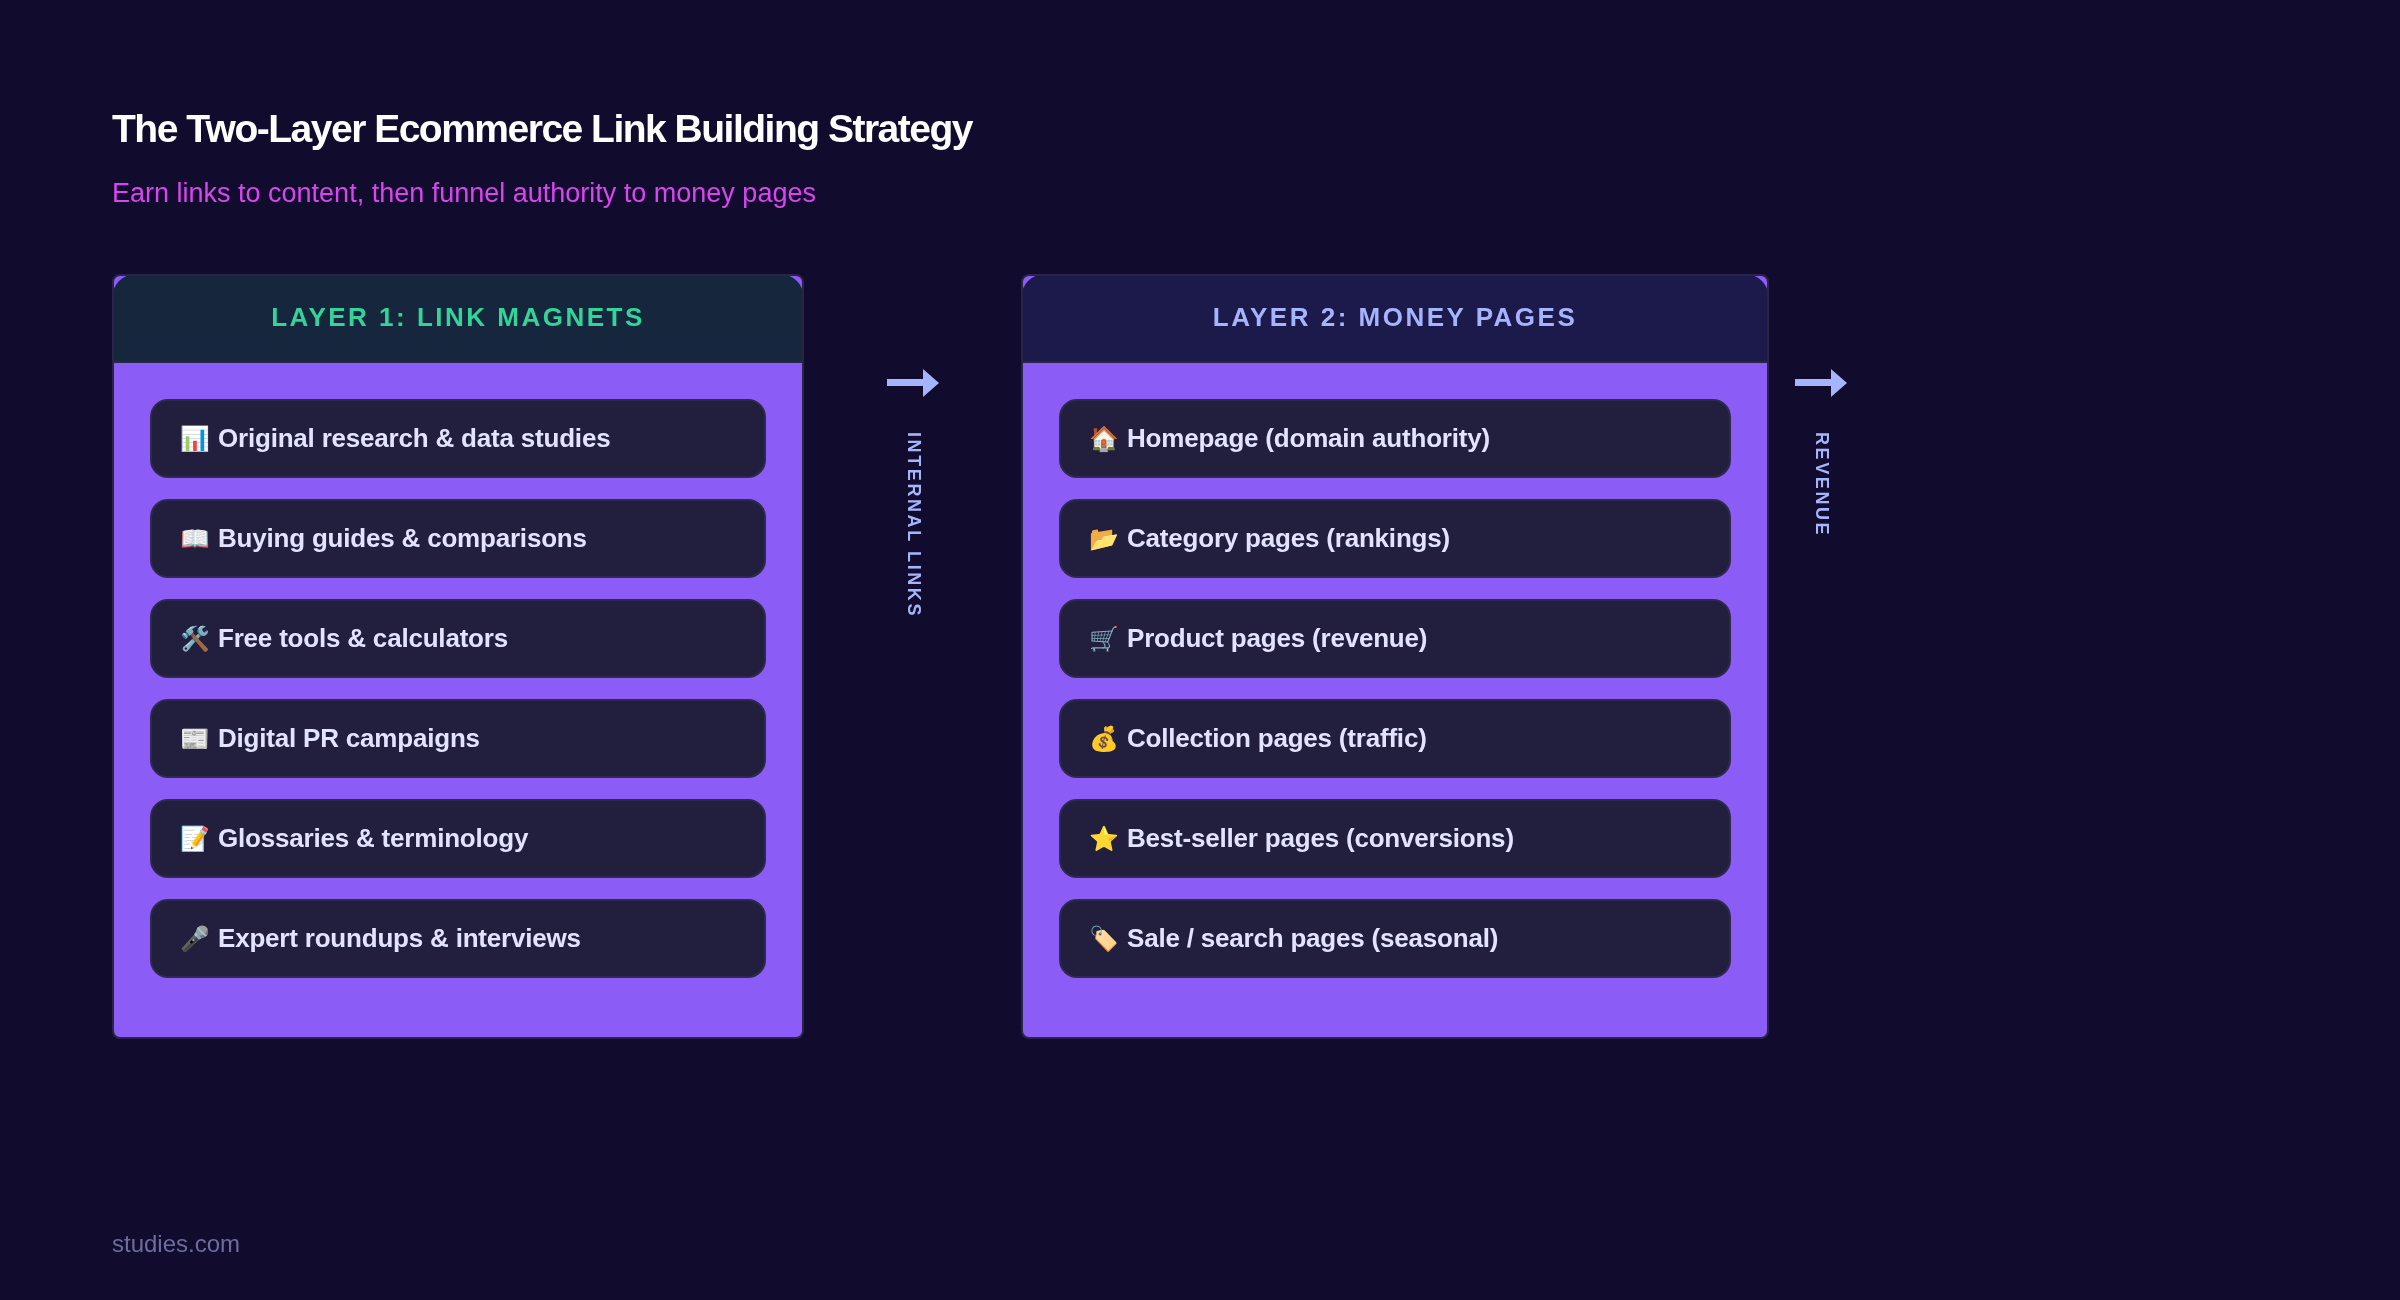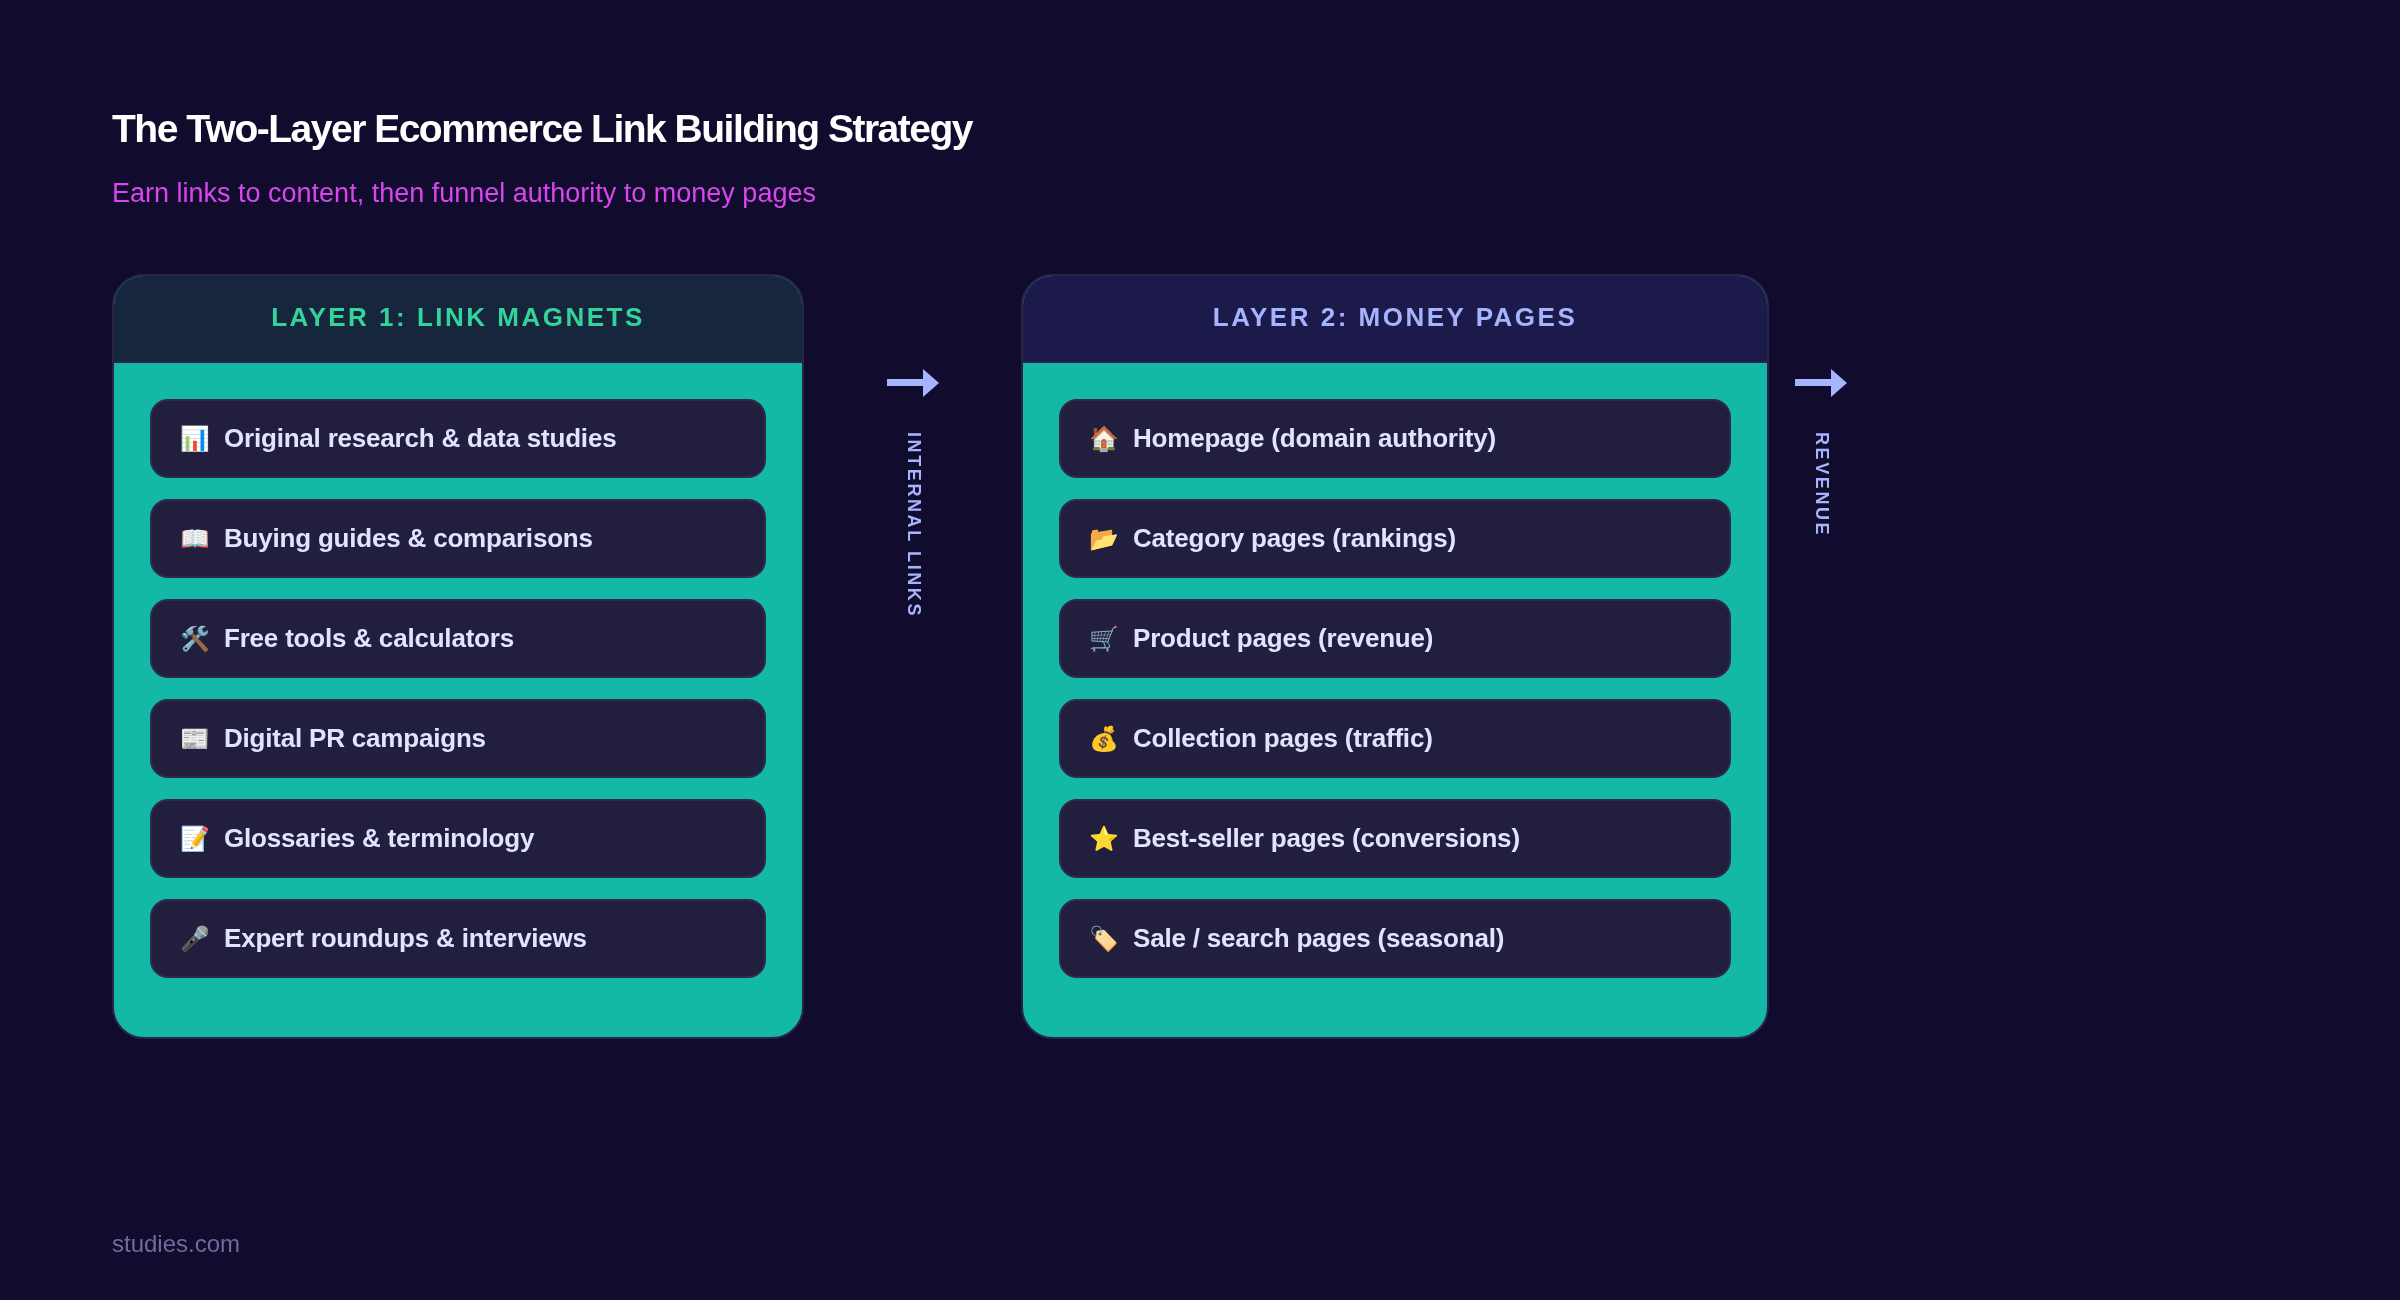--- a/index.html
+++ b/index.html
@@ -16,22 +16,22 @@
       font-size: 39px; font-weight: 700; color: #ffffff;
       letter-spacing: -1.5px; line-height: 66px; white-space: nowrap;
     }
     .subtitle {
       position: absolute; left: 112px; top: 176px;
       font-size: 27px; color: #d946ef; line-height: 34px; white-space: nowrap;
     }
 
     .card {
       position: absolute; top: 274px;
-      border: 2px solid #2a2548; border-radius: 32px;
-      background: #14b8a6; overflow: hidden;
+      border: 2px solid #2a2548; border-radius: 8px;
+      background: #8b5cf6; overflow: hidden;
     }
     .card-1 { left: 112px; width: 692px; height: 765px; }
     .card-2 { left: 1021px; width: 748px; height: 765px; }
     .card-3 { left: 1928px; width: 360px; height: 747px; }
 
     .card-header {
       height: 89px; display: flex; align-items: center; justify-content: center;
       border-bottom: 2px solid #2a2548;
       font-size: 26px; font-weight: 700; letter-spacing: 2.5px;
       white-space: nowrap;
@@ -41,21 +41,21 @@
     .card-3 .card-header { background: #31252f; color: #fbbf24; margin: -2px -2px 0 -2px; border-top-left-radius: 24px; border-top-right-radius: 24px; }
 
     .items { padding: 36px 36px 0 36px; display: flex; flex-direction: column; gap: 21px; }
     .item {
       height: 79px; border: 2px solid #2e2a4c; border-radius: 18px;
       background: #221e3e; display: flex; align-items: center;
       padding-left: 28px; cursor: pointer;
     }
     .item-icon { width: 30px; font-size: 24px; line-height: 1; text-align: center; flex: none; }
     .item-label {
-      margin-left: 14px; font-size: 26px; font-weight: 700; color: #e2e4ff;
+      margin-left: 8px; font-size: 26px; font-weight: 700; color: #e2e4ff;
       white-space: nowrap; letter-spacing: -0.2px;
     }
 
     .connector { position: absolute; top: 368px; width: 60px; display: flex; flex-direction: column; align-items: center; }
     .connector-1 { left: 883px; }
     .connector-2 { left: 1791px; }
     .arrow { width: 52px; height: 30px; display: block; }
     .connector-label {
       margin-top: 34px;
       writing-mode: vertical-rl;

